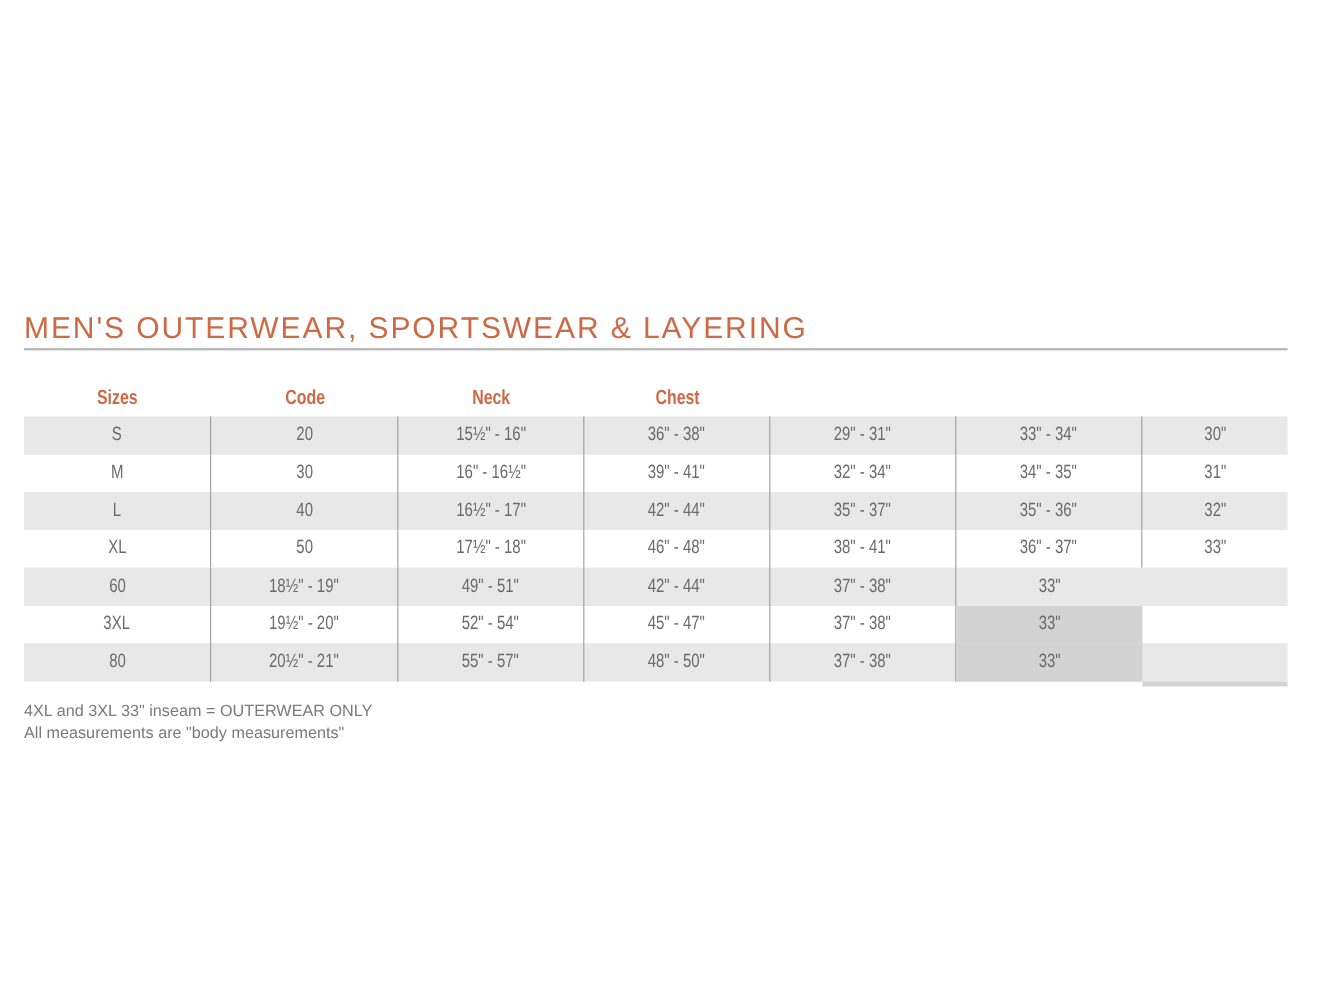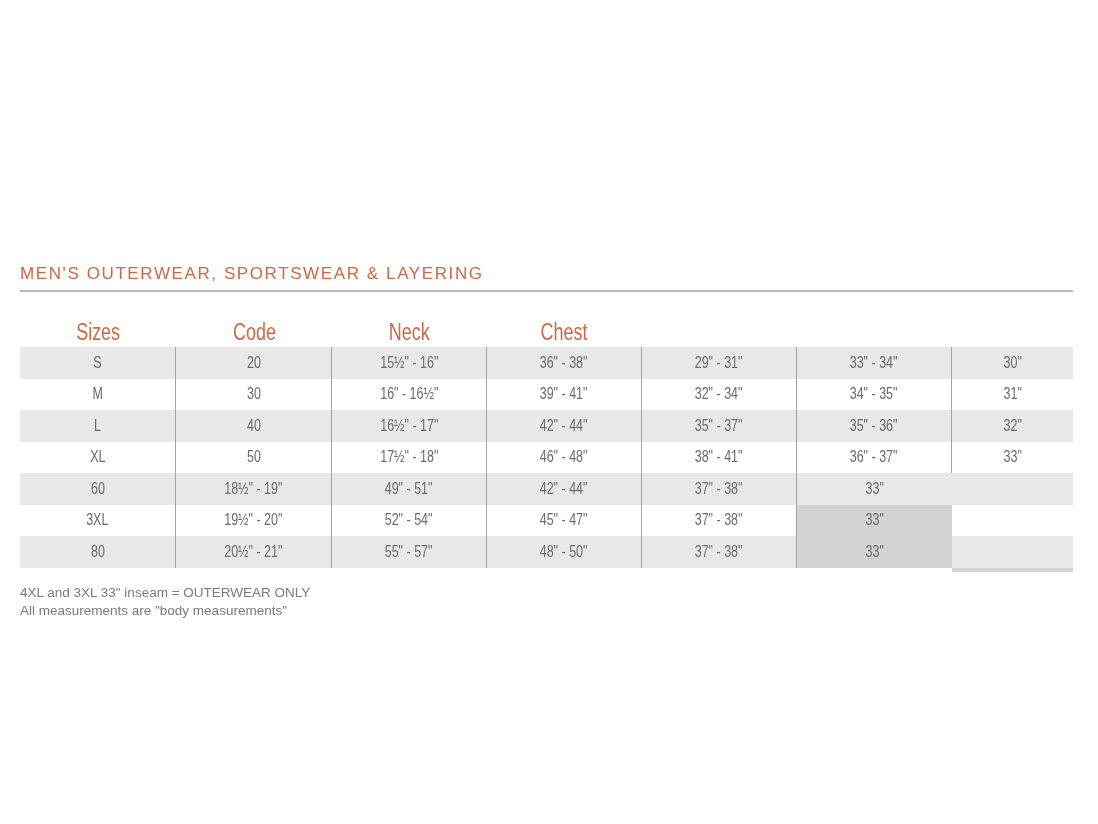--- a/index.html
+++ b/index.html
@@ -10,21 +10,21 @@
     overflow: hidden;
     position: relative;
   }
   .content {
     position: absolute;
     left: 20px;
     top: 263px;
     width: 1053px;
   }
   .page-title {
-    font-size: 17px;
+    font-size: 25px;
     font-weight: 400;
     letter-spacing: 1.6px;
     line-height: 22px;
     color: #cc6a45;
     white-space: nowrap;
   }
   .title-divider {
     margin-top: 5px;
     height: 2px;
     background: #b9b9b9;
@@ -35,22 +35,22 @@
   }
   .thead {
     margin-top: 25px;
     height: 30px;
   }
   .th {
     display: flex;
     align-items: center;
     justify-content: center;
     color: #cc6a45;
-    font-size: 23px;
-    font-weight: 400;
+    font-size: 17px;
+    font-weight: 700;
   }
   .tbody { position: relative; }
   .tr { height: 31.5px; }
   .tr:nth-child(odd)  { background: #e8e8e8; }
   .tr:nth-child(even) { background: #ffffff; }
   .td {
     display: flex;
     align-items: center;
     justify-content: center;
     color: #6b6b6b;

